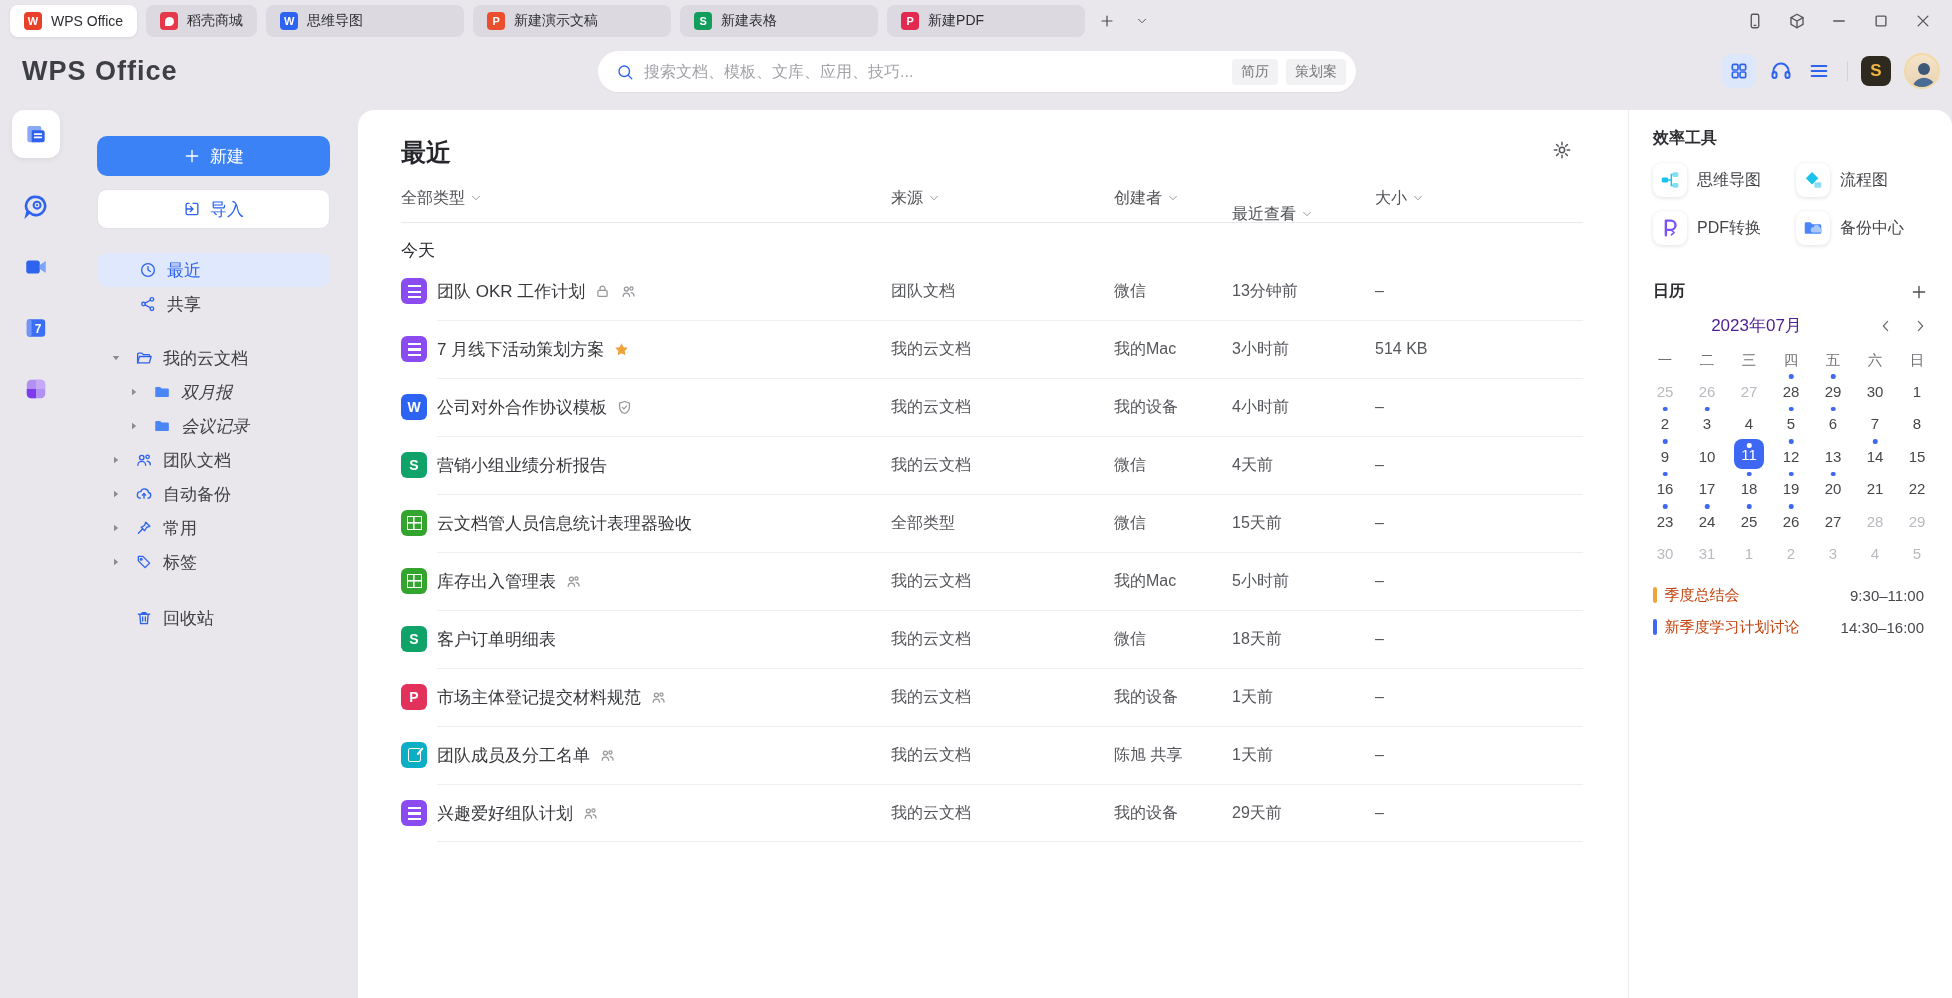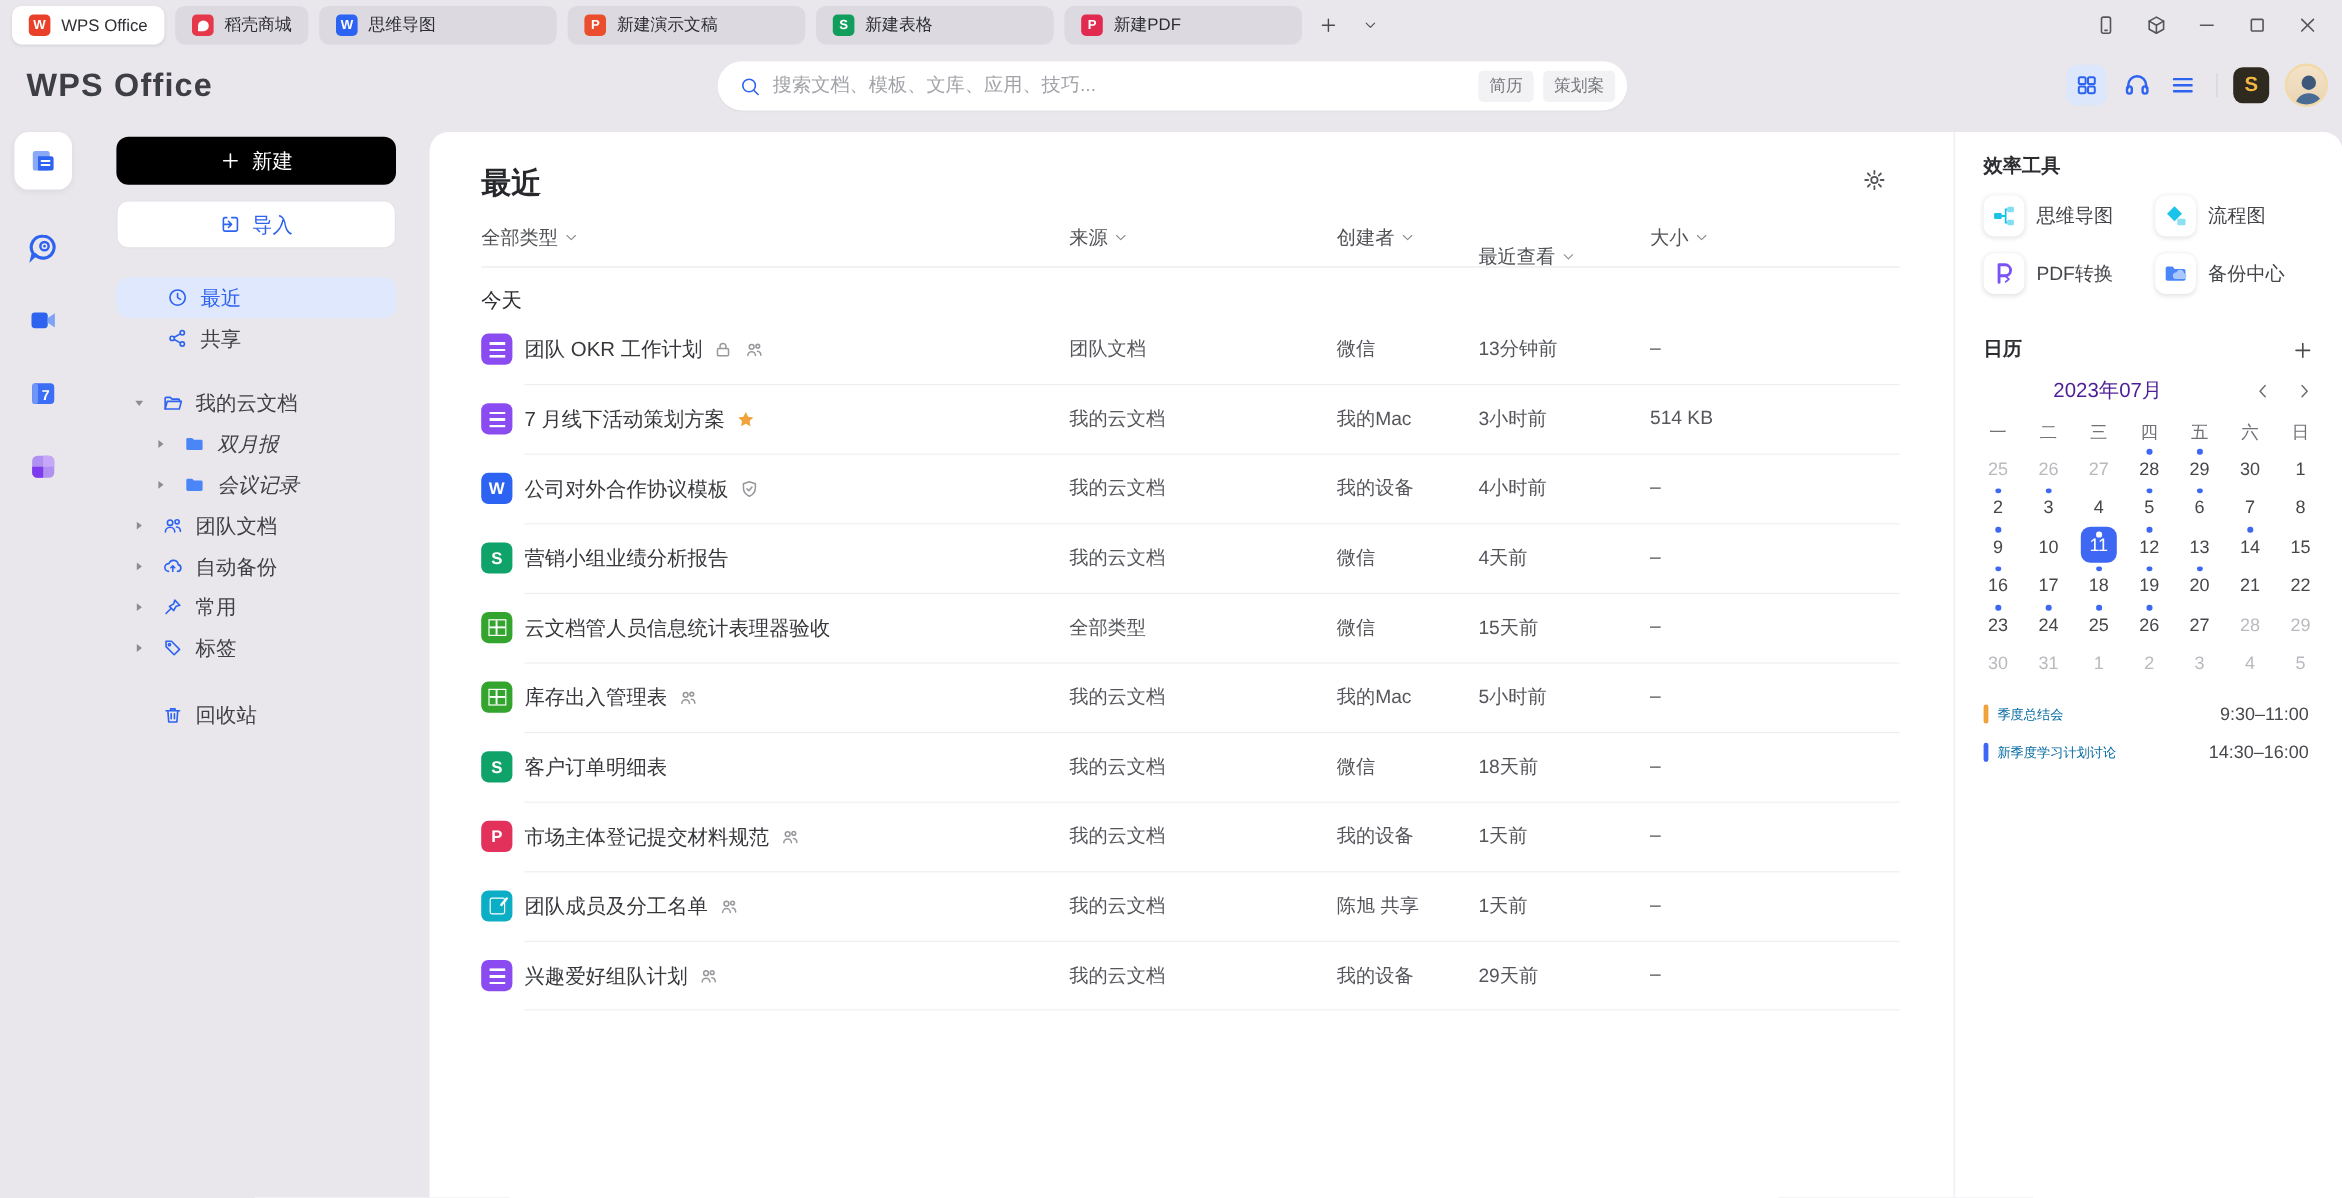--- a/index.html
+++ b/index.html
@@ -43,21 +43,21 @@
   #avatar { width:36px; height:36px; border-radius:50%; background:linear-gradient(180deg,#f5e3c8,#e9d4b4); border:2px solid #f2d9a8; overflow:hidden; cursor:pointer; }
 
   
   #rail { position:absolute; left:0; top:100px; width:72px; bottom:0; display:flex; flex-direction:column; align-items:center; }
   .rail-item { width:26px; height:26px; margin-top:35px; cursor:pointer; }
   .rail-item[data-active="true"] { width:48px; height:48px; background:#fff; border-radius:12px; box-shadow:0 2px 6px rgba(0,0,0,.06); padding:11px; margin-top:10px; }
 
   
   #sidebar { position:absolute; left:72px; top:100px; width:286px; bottom:0; }
   .big-btn { display:flex; align-items:center; justify-content:center; gap:9px; width:233px; height:40px; margin-left:25px; border-radius:10px; font-size:17px; cursor:pointer; border:none; font-family:inherit; }
-  #new-btn { margin-top:14px; background:#000000; color:#fff; }
+  #new-btn { margin-top:36px; background:#3b82f6; color:#fff; }
   #import-btn { margin-top:13px; background:#fff; color:#2e63f0; border:1px solid #e3e2e7; }
   .big-btn .bi { width:18px; height:18px; display:block; }
   .side-list { margin-top:24px; }
   .side-item { width:233px; height:34px; margin-left:25px; border-radius:10px; display:flex; align-items:center; padding-left:42px; gap:10px; font-size:17px; color:#3f4043; cursor:pointer; }
   .side-item[data-active="true"] { background:#dfe8fc; color:#2e63f0; }
   .si { width:18px; height:18px; color:#2e63f0; flex:none; }
   .tree { margin-top:20px; }
   .tree-item { height:34px; display:flex; align-items:center; padding-left:38px; font-size:17px; color:#3f4043; cursor:pointer; }
   .tree-item[data-level="1"] { padding-left:56px;font-style:italic; }
   .caret { width:12px; height:12px; color:#8b8c90; margin-right:13px; flex:none; }
@@ -117,21 +117,21 @@
   #days { margin-top:2px; grid-auto-rows:32.5px; }
   .cal-cell { position:relative; width:42px; height:32.5px; cursor:pointer; }
   .cnum { position:absolute; left:50%; top:55%; transform:translate(-50%,-50%); font-size:15px; color:#46474b; }
   .cal-cell[data-muted="true"] .cnum { color:#b9babf; }
   .cdot { position:absolute; left:50%; top:1px; transform:translateX(-50%); width:4.5px; height:4.5px; border-radius:50%; background:#3e68f3; }
   .cal-cell[data-selected="true"] .cnum { width:30px; height:30px; background:#3e68f3; color:#fff; border-radius:8px; display:grid; place-items:center; top:50%; }
   .cal-cell[data-selected="true"] .cdot { background:#fff; top:5px; z-index:2; }
   #events { margin:14px 28px 0 24px; }
   .event { display:flex; align-items:center; height:26px; margin-top:6px; cursor:pointer; }
   .ebar { width:3.5px; height:16px; border-radius:2px; flex:none; }
-  .etitle { font-size:11px; color:#0369a1; margin-left:8px; flex:1; white-space:nowrap; }
+  .etitle { font-size:15px; color:#c2410c; margin-left:8px; flex:1; white-space:nowrap; }
   .etime { font-size:15px; color:#47484c; }
 </style>
 </head>
 <body>
 
 <header id="tabbar">
   <div class="tabs">
 
       <div class="tab" data-active="true">
         <span class="tic" data-type="wps"></span>

